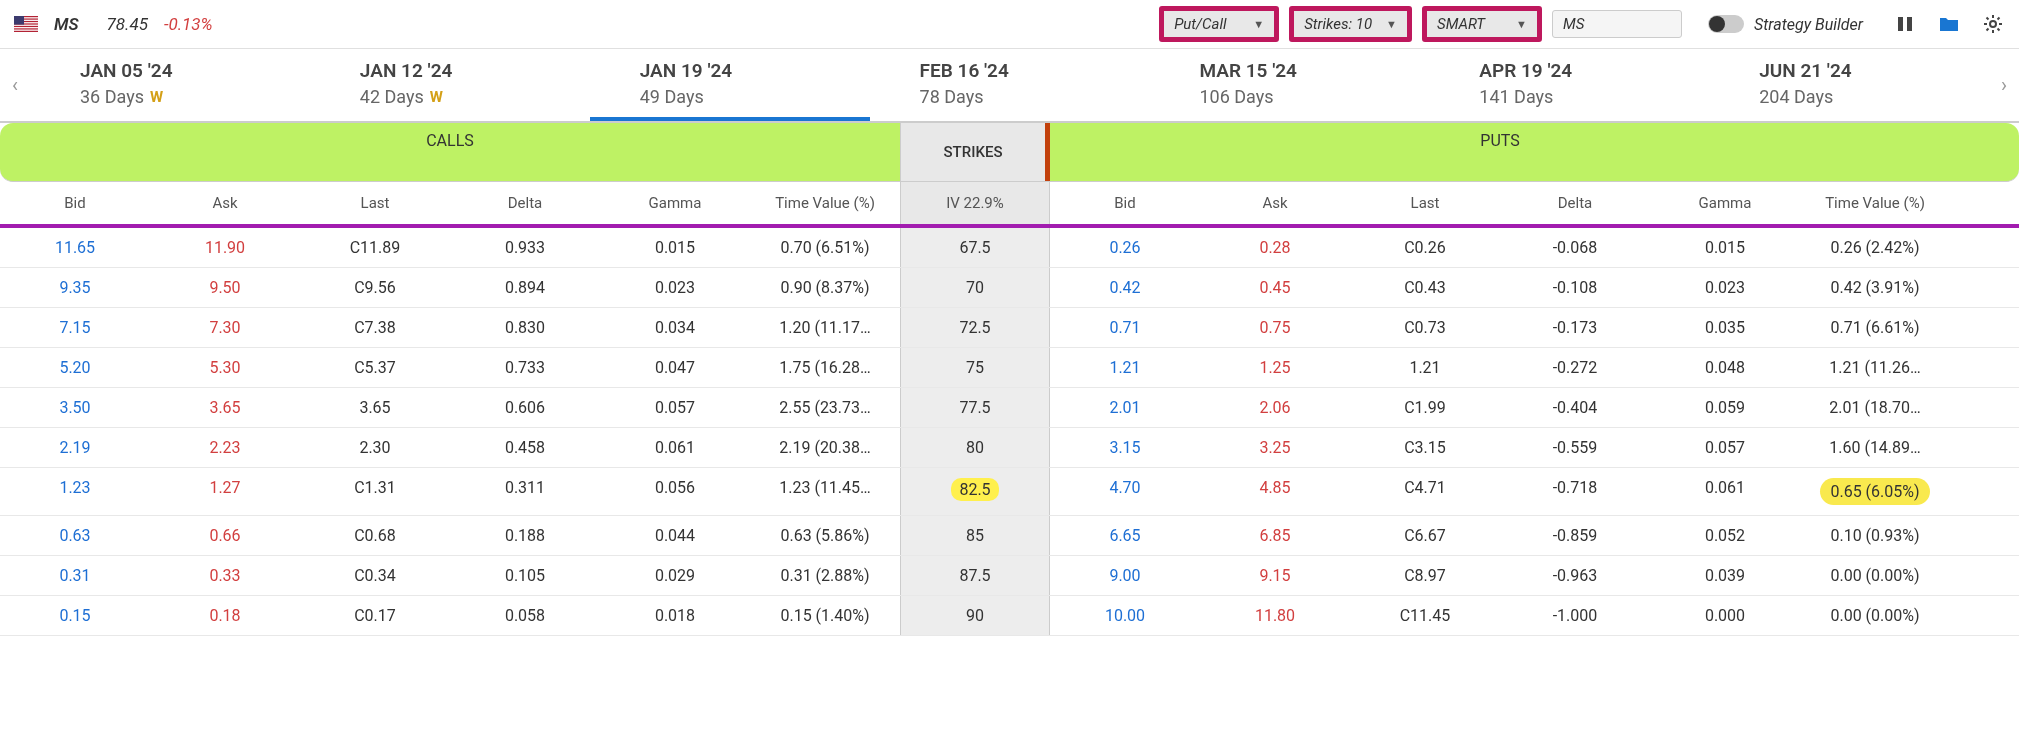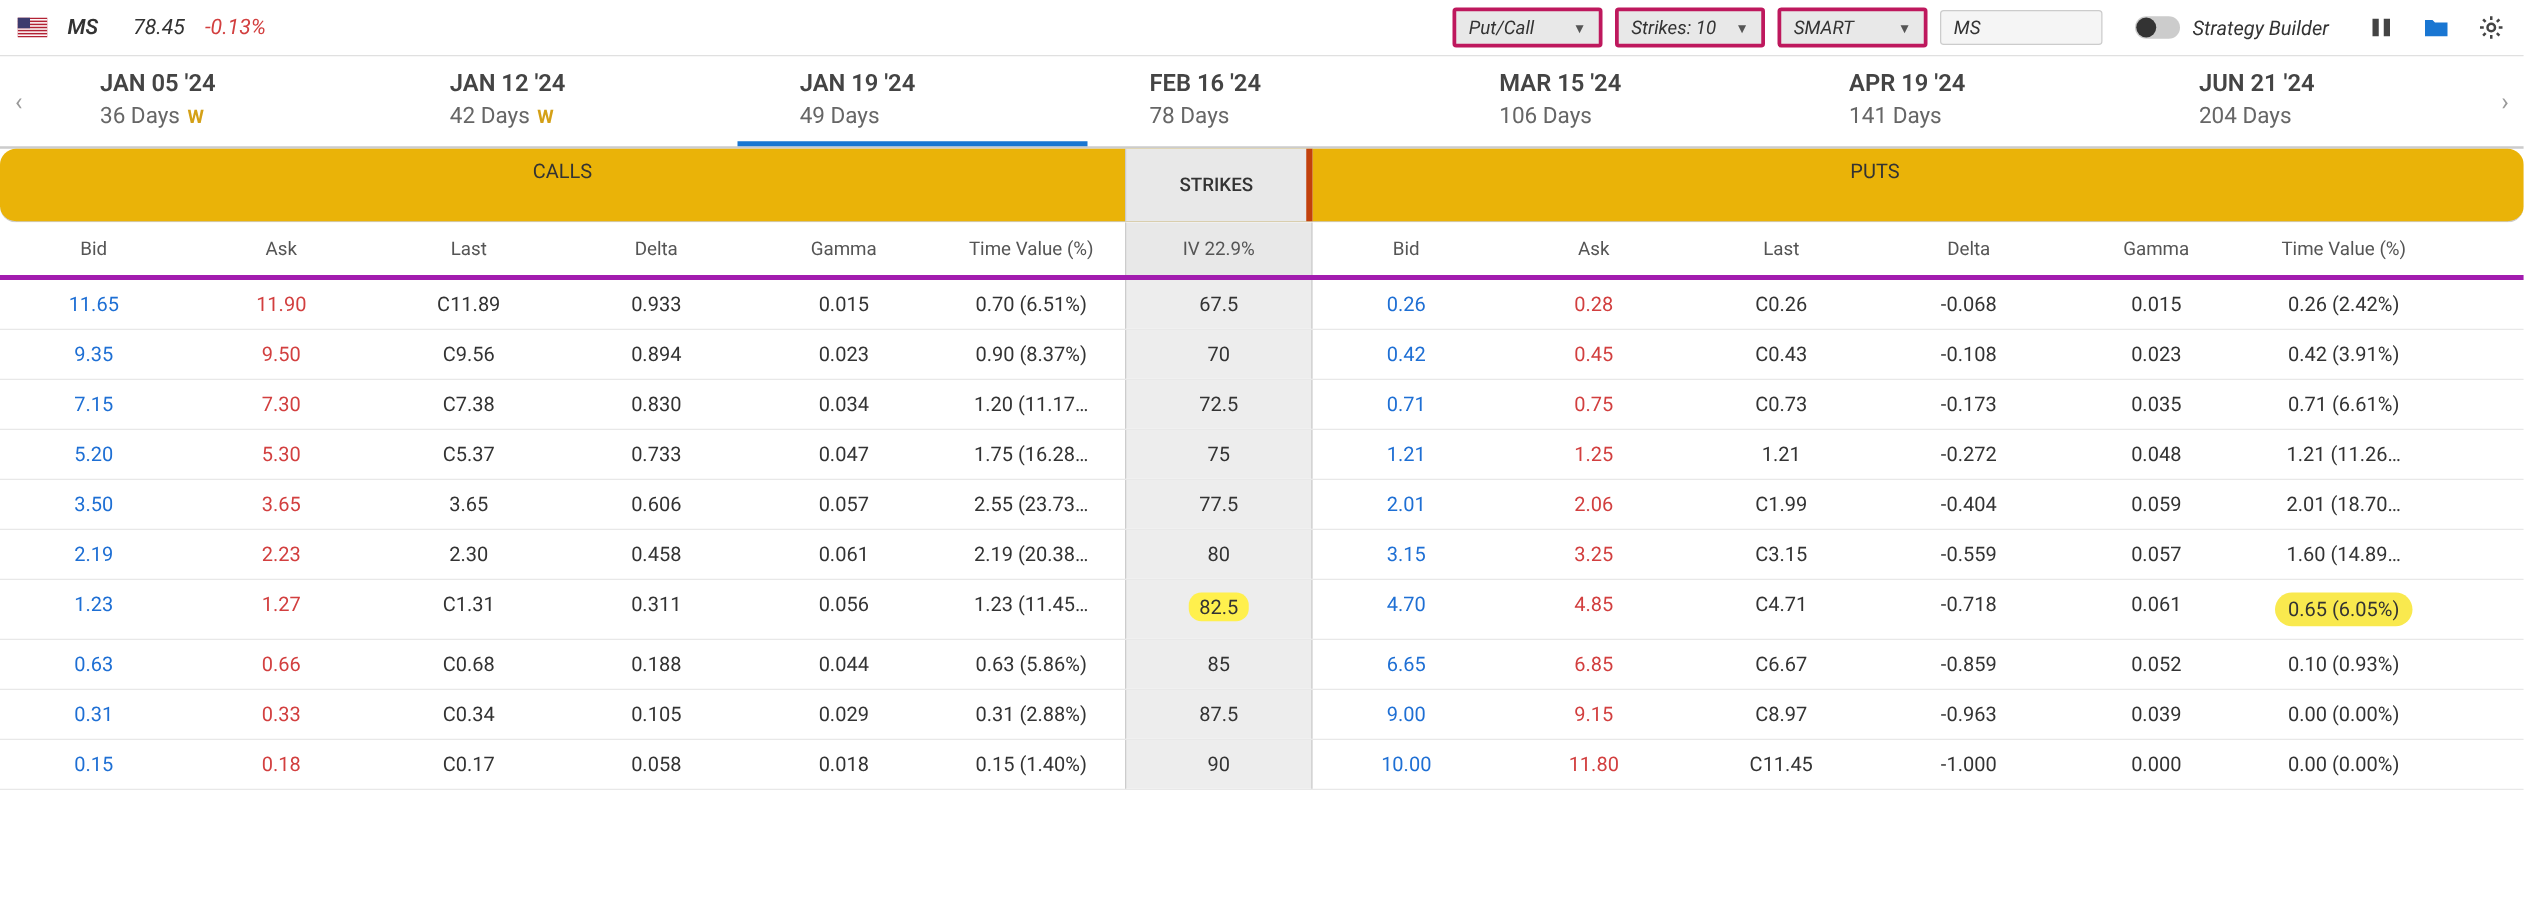--- a/index.html
+++ b/index.html
@@ -4,37 +4,37 @@
 <style>
 * { box-sizing: border-box; margin: 0; padding: 0; }
 body { font-family: -apple-system, BlinkMacSystemFont, "Segoe UI", Roboto, sans-serif; font-size: 14px; color: #333; background: #fff; width: 2019px; }
 .header { display: flex; align-items: center; padding: 6px 14px; border-bottom: 1px solid #e0e0e0; gap: 10px; font-style: italic; }
 .flag { width: 24px; height: 16px; display: inline-block; position: relative; }
 .flag svg { width: 100%; height: 100%; }
 .ticker { font-weight: 600; font-size: 17px; margin-left: 6px; }
 .price { font-size: 17px; margin-left: 18px; }
 .change { font-size: 17px; color: #d23f3f; margin-left: 6px; text-align: right; }
 .spacer { flex: 1; }
-.dropdown { display: flex; align-items: center; background: #e8e8e8; border: 3px solid #be185d; border-radius: 3px; padding: 4px 10px; font-size: 15px; min-width: 120px; justify-content: space-between; cursor: pointer; }
+.dropdown { display: flex; align-items: center; background: #e8e8e8; border: 5px solid #be185d; border-radius: 3px; padding: 4px 10px; font-size: 15px; min-width: 120px; justify-content: space-between; cursor: pointer; }
 .dropdown .arrow { font-size: 11px; color: #555; margin-left: 14px; }
 .textbox { background: #f5f5f5; border: 1px solid #ccc; border-radius: 3px; padding: 4px 10px; font-size: 15px; min-width: 130px; }
 .toggle { display:flex; align-items:center; gap:10px; margin-left: 16px;}
 .toggle-switch { width: 36px; height: 18px; background: #ccc; border-radius: 9px; position: relative; }
 .toggle-knob { width: 16px; height: 16px; background: #333; border-radius: 50%; position: absolute; left: 1px; top:1px; }
 .toggle-label { font-size: 16px; }
 .icon-btn { width: 24px; height: 24px; display:flex; align-items:center; justify-content:center; cursor:pointer; color:#444; }
 .expiry-row { display:flex; align-items:center; border-bottom: 2px solid #ccc; }
 .chev { width: 30px; display:flex; justify-content:center; align-items:center; color:#999; font-size: 20px; cursor:pointer; height:70px;}
 .expiries { display:flex; flex:1; }
 .expiry { flex:1; padding: 10px 0 10px 50px; border-bottom: 4px solid transparent; cursor:pointer;}
 .expiry.selected { border-bottom: 4px solid #1976d2; }
 .exp-date { font-size: 19px; font-weight: 600; color: #444; }
 .exp-days { font-size: 18px; color: #666; margin-top:4px; display:flex; align-items:center; gap:6px;}
 .w-badge { color: #d4a017; font-weight:700; font-size:15px;}
-.section-row { display:flex; border-bottom:1px solid #ccc; background:#eab308;border-radius:13px; }
+.section-row { display:flex; border-bottom:1px solid #ccc; background:#bef264;border-radius:13px; }
 .section-calls, .section-puts { flex: 0 0 900px; text-align:center; font-size:16px; padding: 8px 0; font-weight:400;}
 .section-strikes { flex:0 0 150px; text-align:center; font-size:15px; padding:20px 0; background:#e8e8e8; border-left:1px solid #ccc; border-right:5px solid #c2410c; font-weight:500;}
 .columns-row { display:flex; border-bottom:4px solid #a21caf; font-size:15px; color:#555; }
 .col { flex:0 0 150px; text-align:center; padding:12px 0; }
 .col-strike { flex:0 0 150px; text-align:center; padding:12px 0; background:#e8e8e8; border-left:1px solid #ccc; border-right:1px solid #ccc;}
 .data-row { display:flex; border-bottom:1px solid #e8e8e8; font-size:16px; }
 .cell { flex:0 0 150px; text-align:center; padding:10px 0; position:relative;}
 .cell-strike { flex:0 0 150px; text-align:center; padding:10px 0; background:#ededed; border-left:1px solid #ccc; border-right:1px solid #ccc; position:relative;}
 .bid { color:#1e6fd4; }
 .ask { color:#d23f3f; }

